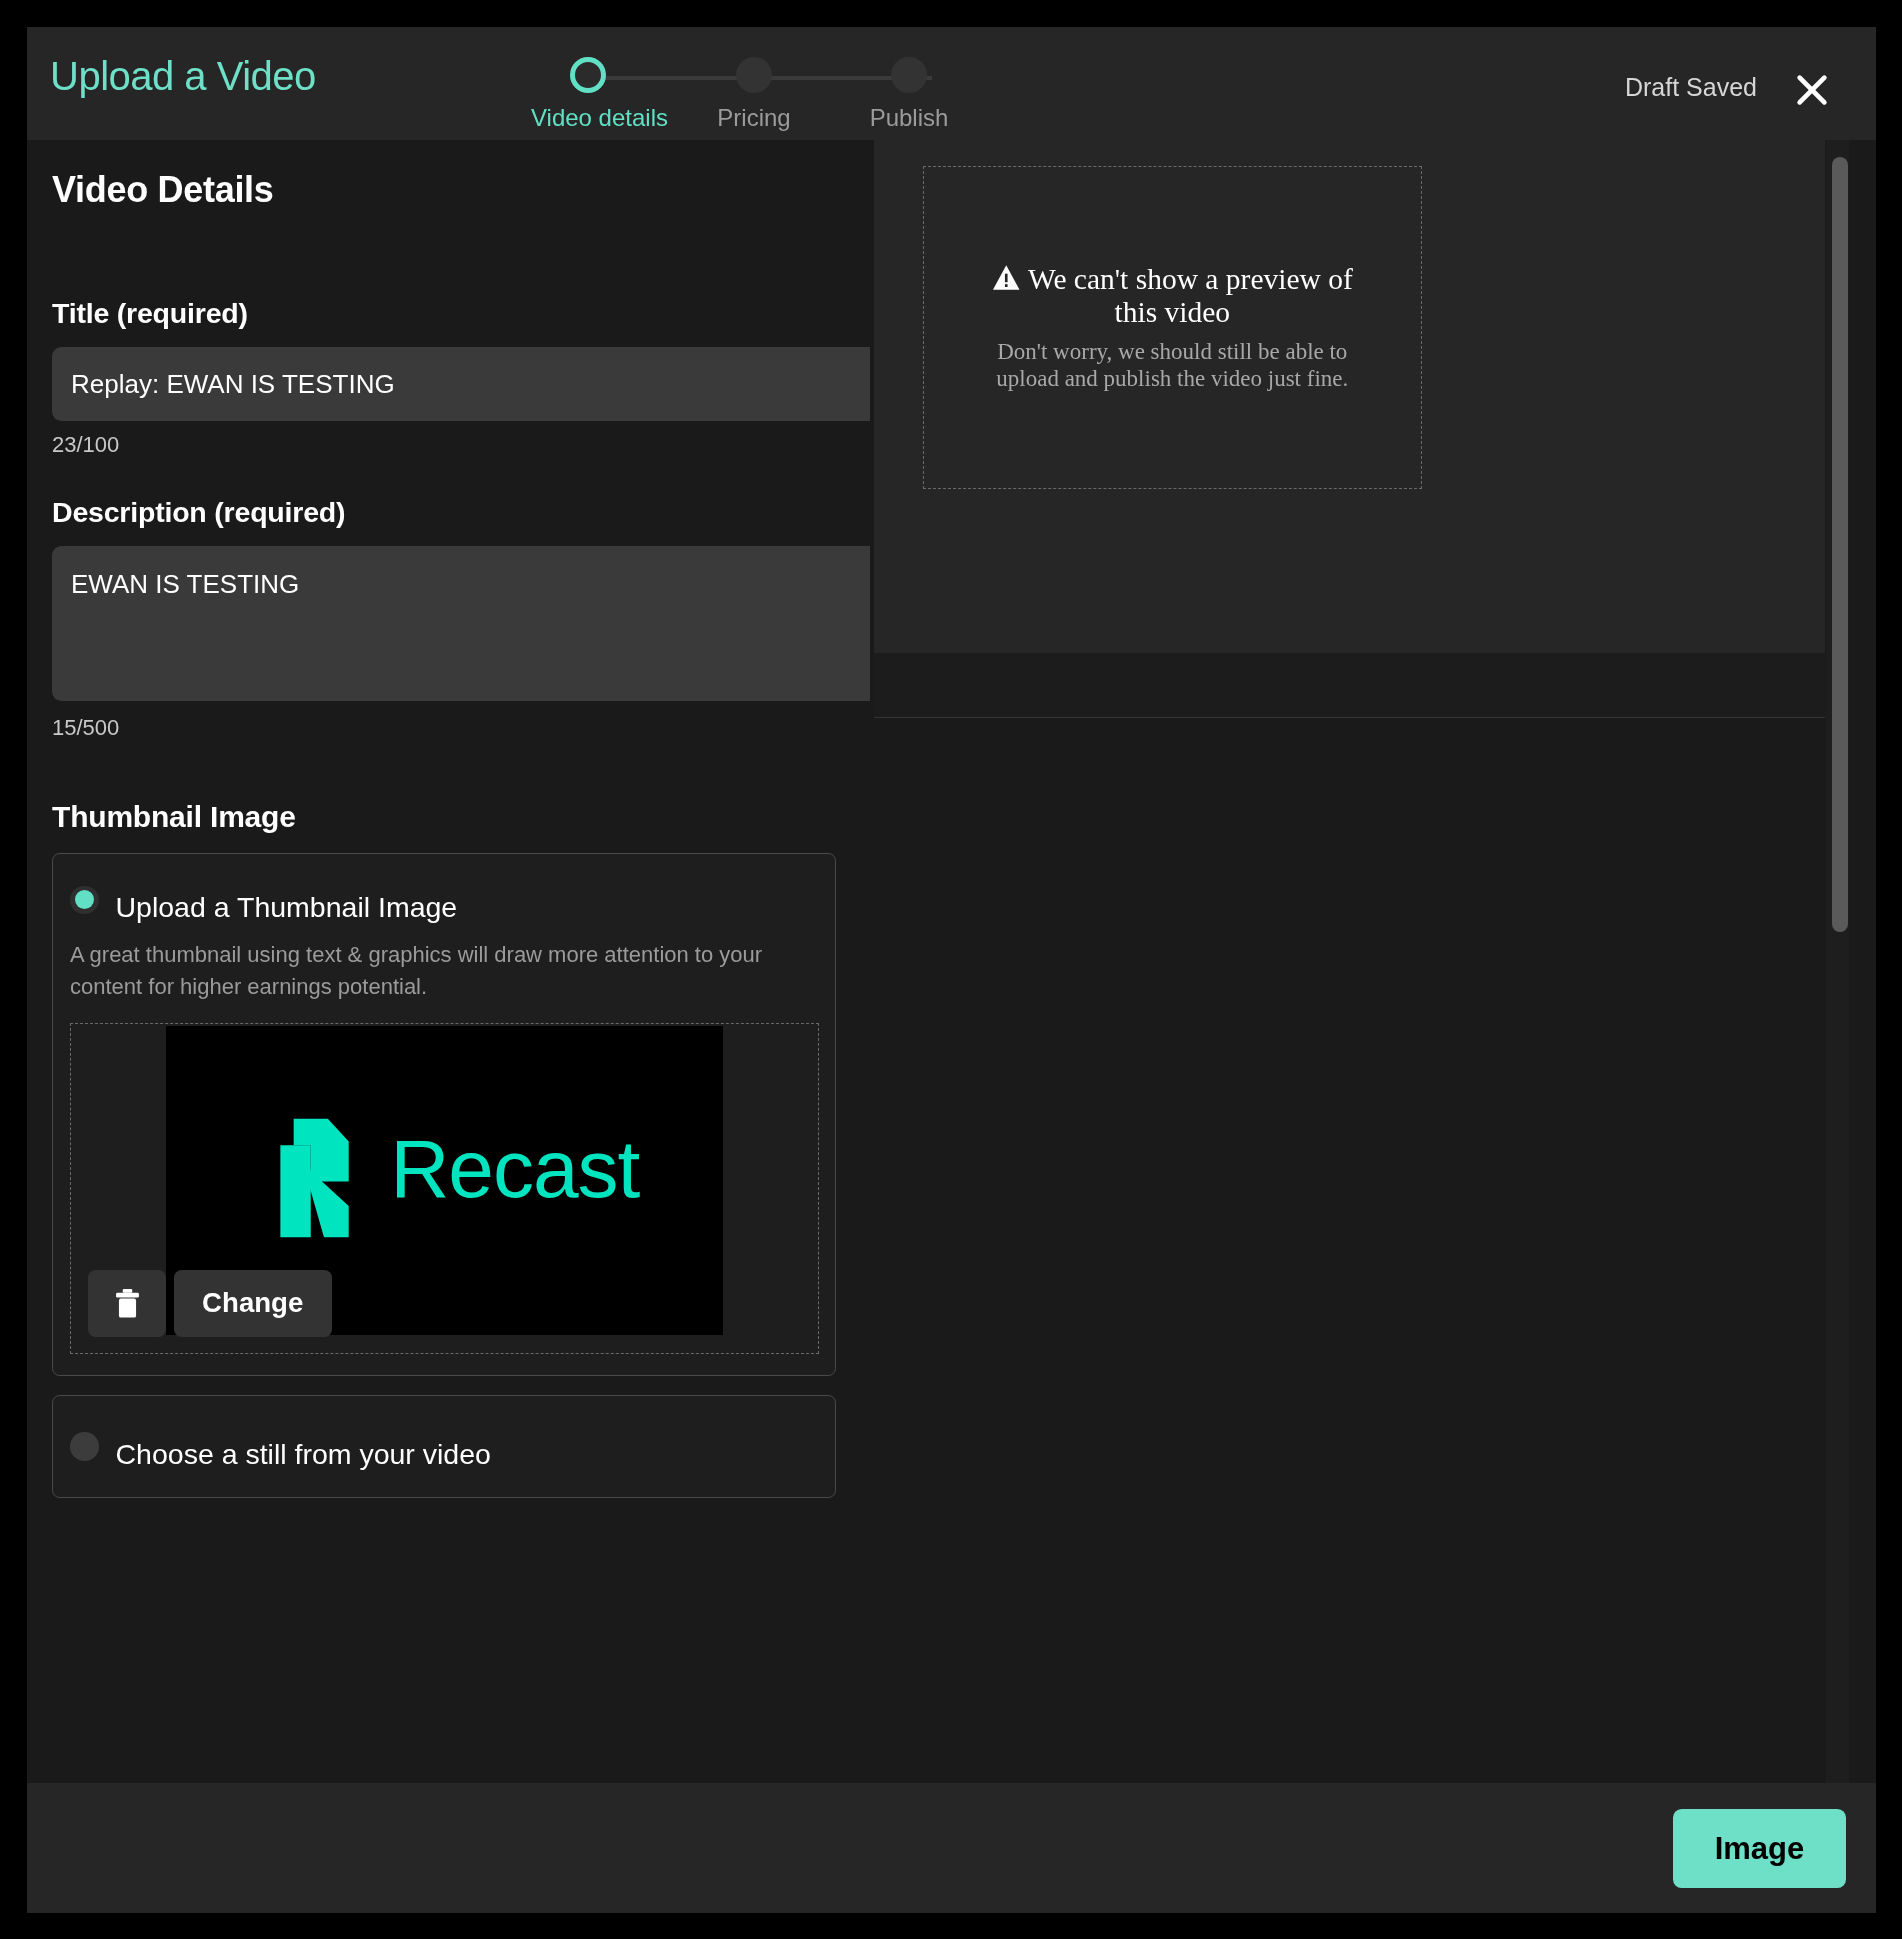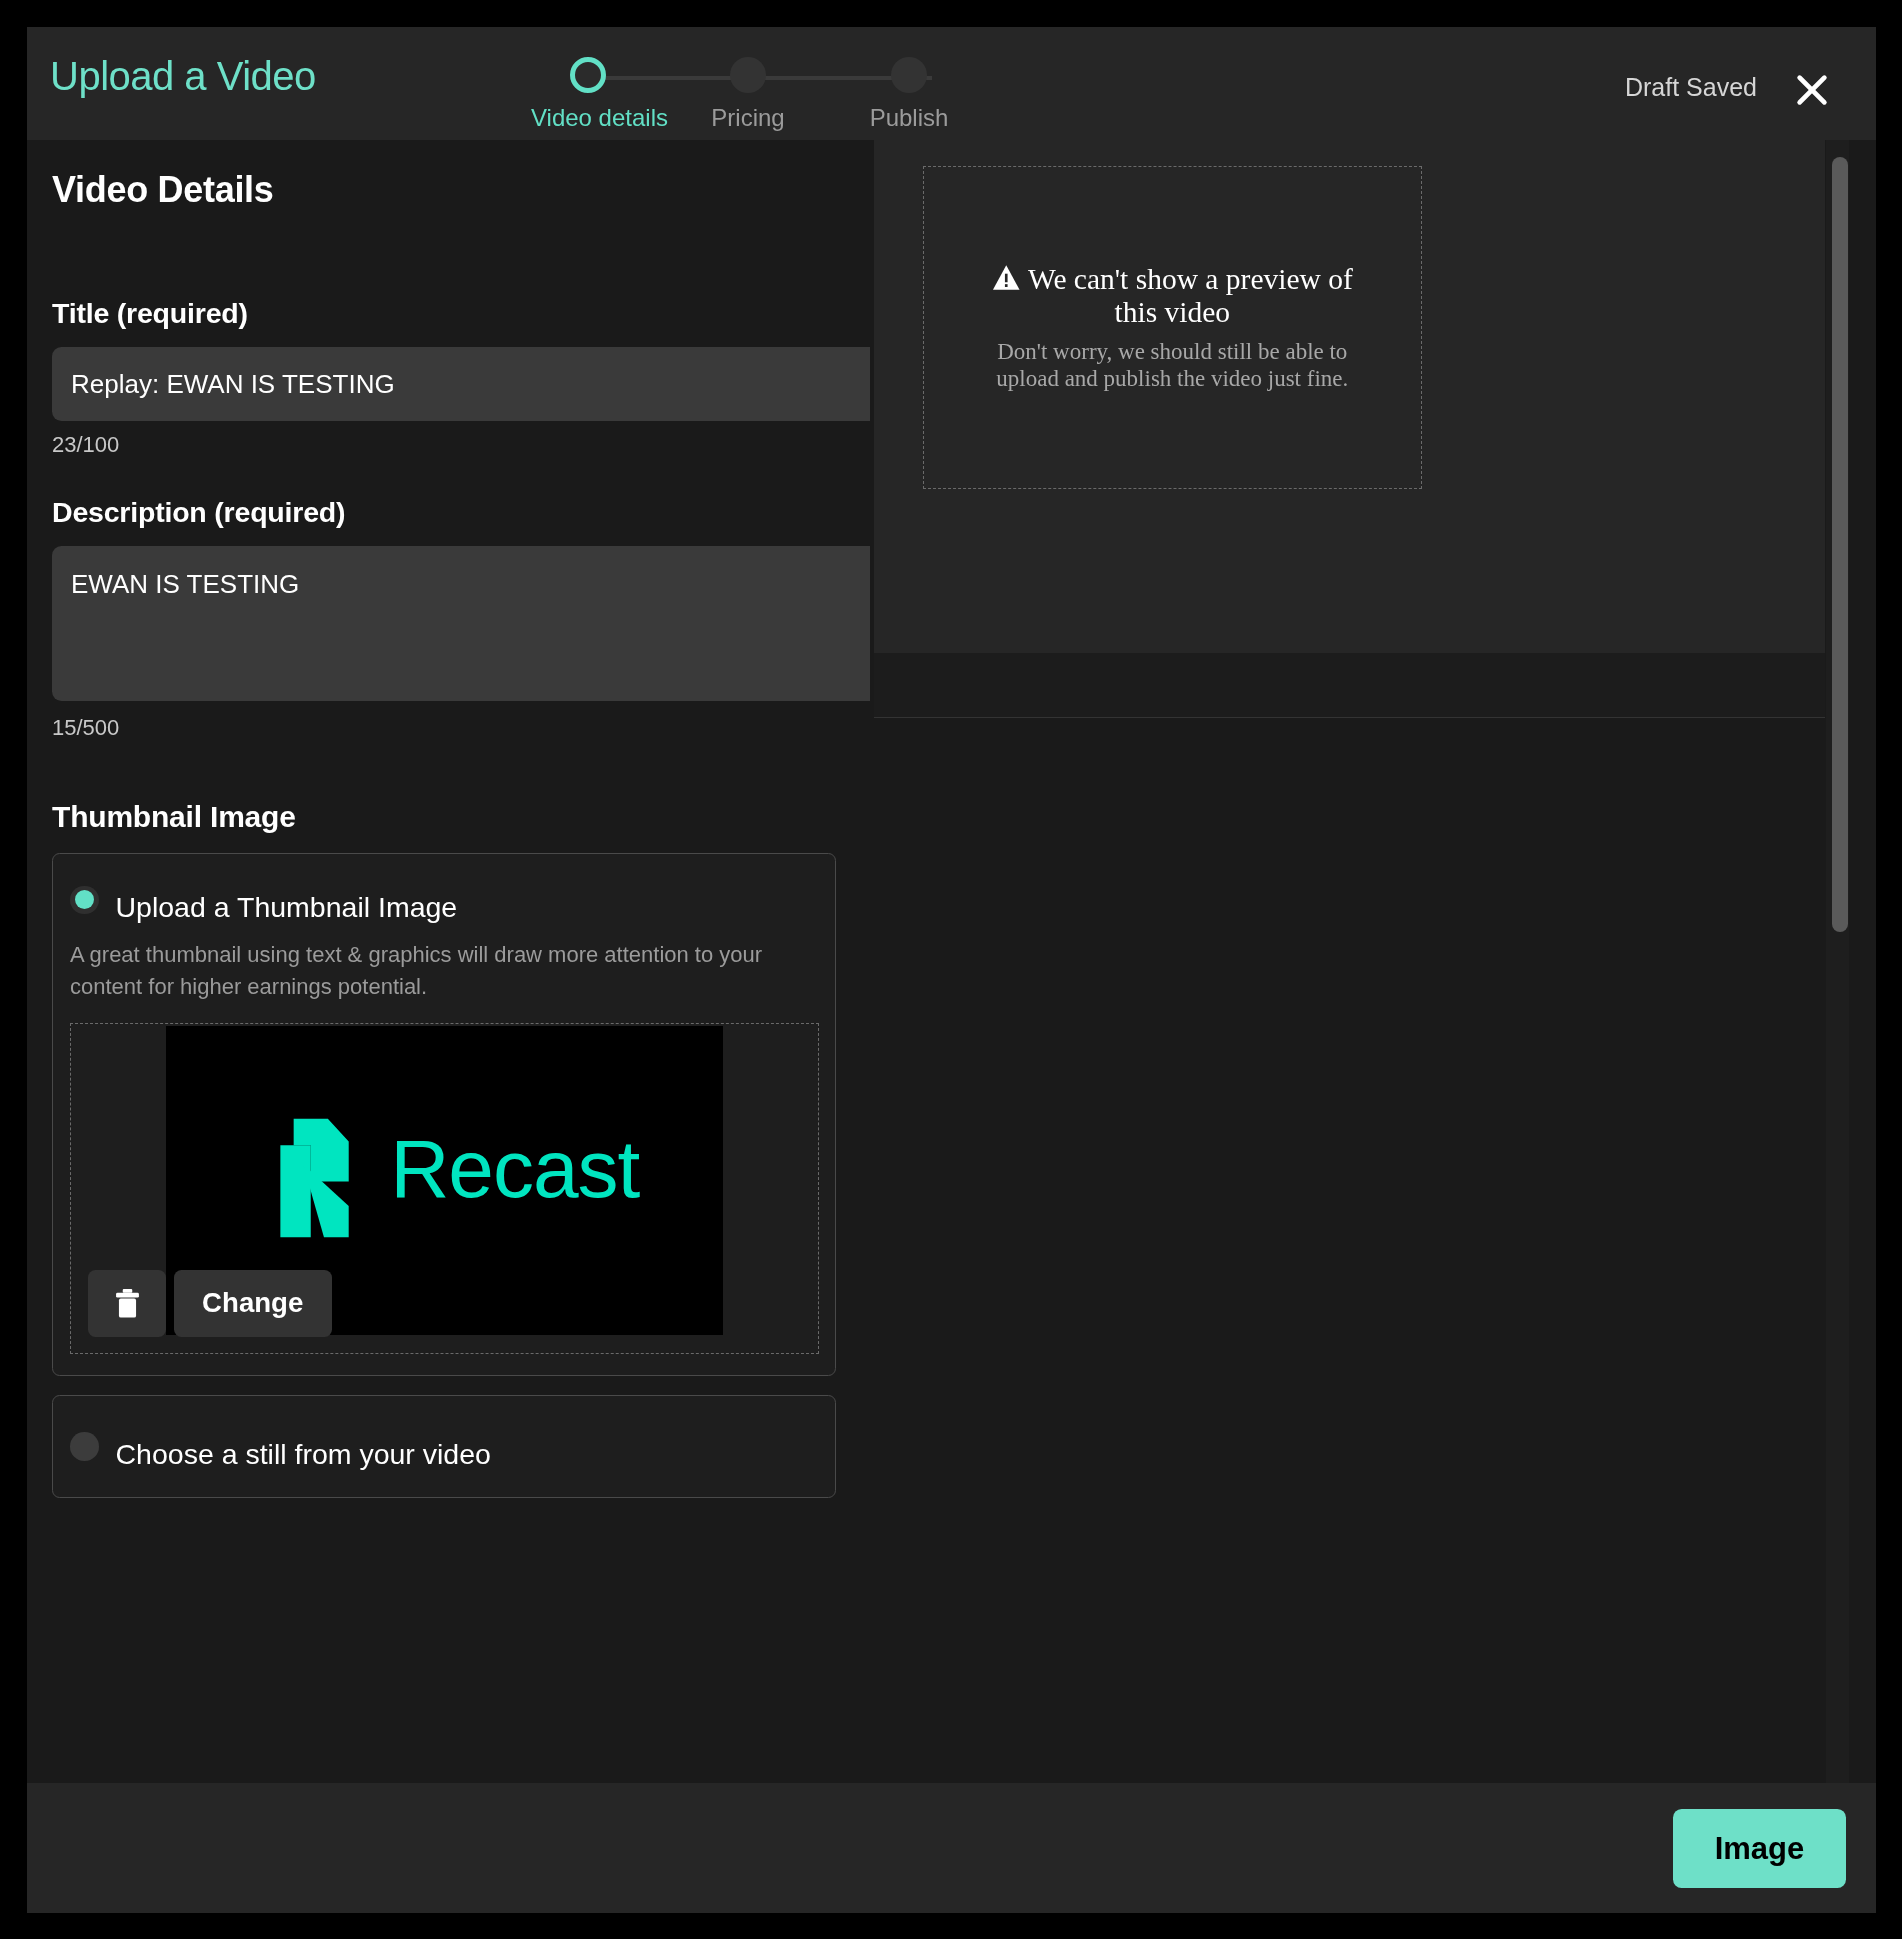--- a/index.html
+++ b/index.html
@@ -71,21 +71,21 @@
     border: 5.7px solid #62e0c6;
   }
   .step-label {
     margin-top: 10.5px;
     font-size: 24px;
     color: #9b9b9b;
     white-space: nowrap;
   }
   .step.active .step-label { color: #62e0c6; }
   #step-1 { left: 19px; }
-  #step-2 { left: 179px; }
+  #step-2 { left: 185px; }
   #step-3 { left: 340px; }
 
   #draft-saved {
     position: absolute;
     right: 119px; top: 46px;
     font-size: 25px;
     color: #d6d6d6;
   }
   #close-btn {
     position: absolute;

